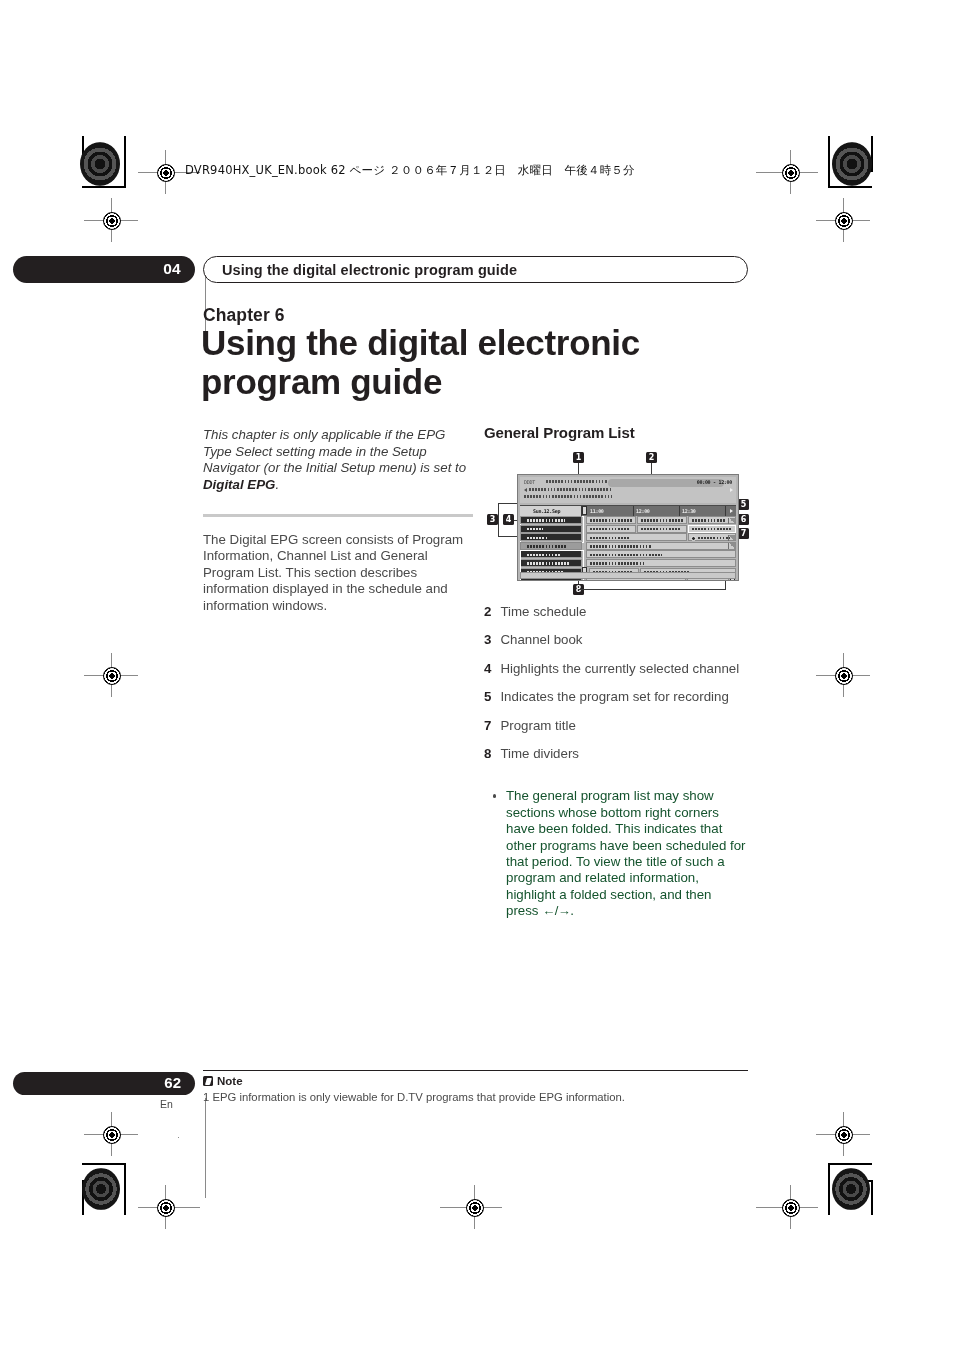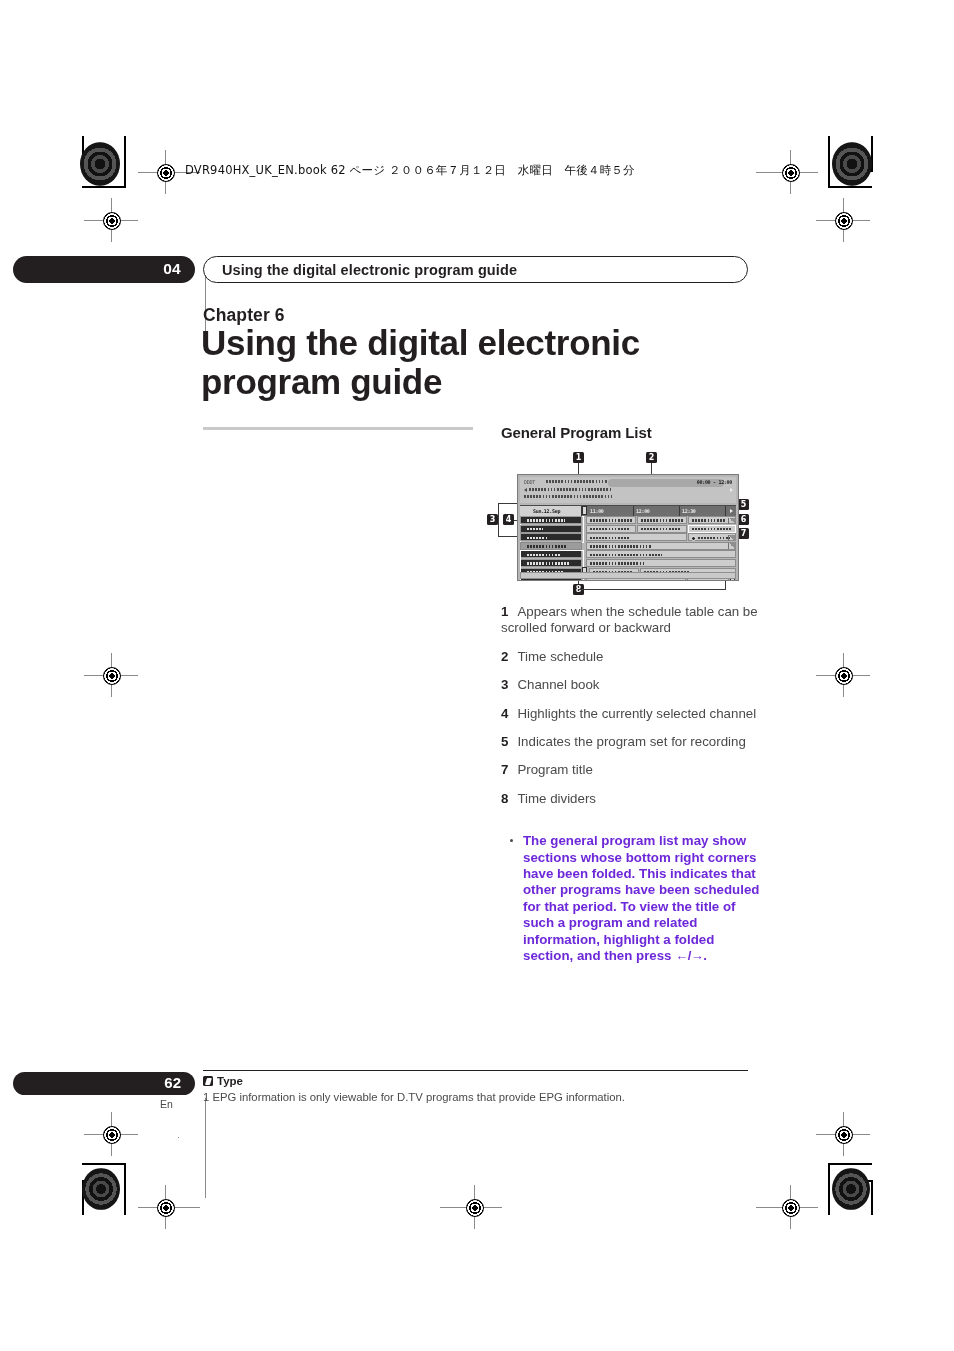--- a/index.html
+++ b/index.html
@@ -103,21 +103,21 @@
 
   
   .col-left {
     position: absolute;
     left: 203px;
     top: 427px;
     width: 270px;
   }
   .col-right {
     position: absolute;
-    left: 501px;
+    left: 484px;
     top: 424px;
     width: 262px;
   }
 
   .lead-italic {
     font-style: italic;
     font-size: 13.3px;
     line-height: 16.6px;
     color: #3b3b3b;
     margin: 0 0 21px 0;
@@ -167,22 +167,21 @@
     margin-right: 9px;
   }
 
   
   .bullet-wrap {
     margin-top: 26px;
     position: relative;
     padding-left: 22px;
     font-size: 13.3px;
     line-height: 16.4px;
-    color: #6d28d9;
-    font-weight: bold;
+    color: #14532d;
   }
   .bullet-wrap .dot {
     position: absolute;
     left: 9px;
     top: 6px;
     width: 3.2px;
     height: 3.2px;
     border-radius: 50%;
     background: #4a4a4a;
   }
@@ -528,33 +527,34 @@
   <span>04</span>
 </div>
 <div class="runhead-pill">
   <span>Using the digital electronic program guide</span>
 </div>
 
 <div class="chapter-label">Chapter 6</div>
 <div class="chapter-title">Using the digital electronic program guide</div>
 
 <div class="col-left">
+  <p class="lead-italic"><span>This chapter is only applicable if the EPG Type Select setting made in the Setup Navigator (or the Initial Setup menu) is set to </span><b>Digital EPG</b><span>.</span></p>
 
   <div class="sect-rule"></div>
 
 
+  <p class="body">The Digital EPG screen consists of Program Information, Channel List and General Program List. This section describes information displayed in the schedule and information windows.</p>
 
 </div>
 
 <div class="col-right">
   <h3 class="subsect">General Program List</h3>
 
   <div style="height:151px"></div>
 
-  <p class="legend-item"><span class="num">1</span><span>Appears when the schedule table can be scrolled forward or backward</span></p>
   <p class="legend-item"><span class="num">2</span><span>Time schedule</span></p>
   <p class="legend-item"><span class="num">3</span><span>Channel book</span></p>
   <p class="legend-item"><span class="num">4</span><span>Highlights the currently selected channel</span></p>
   <p class="legend-item"><span class="num">5</span><span>Indicates the program set for recording</span></p>
   <p class="legend-item"><span class="num">7</span><span>Program title</span></p>
   <p class="legend-item"><span class="num">8</span><span>Time dividers</span></p>
 
   <div class="bullet-wrap">
     <span class="dot"></span>
     <span>The general program list may show sections whose bottom right corners have been folded. This indicates that other programs have been scheduled for that period. To view the title of such a program and related information, highlight a folded section, and then press </span><span class="arrowglyph">←/→</span><span>.</span>
@@ -716,15 +716,15 @@
 </div>
 
 <div class="foot-chip">
   <span>62</span>
 </div>
 <div class="foot-lang">En</div>
 
 <div class="note-rule"></div>
 <div class="note-icon"></div>
 <div class="note-head">
-  <span>Type</span>
+  <span>Note</span>
 </div>
 <div class="note-body">1 EPG information is only viewable for D.TV programs that provide EPG information.</div>
 
 </body></html>

